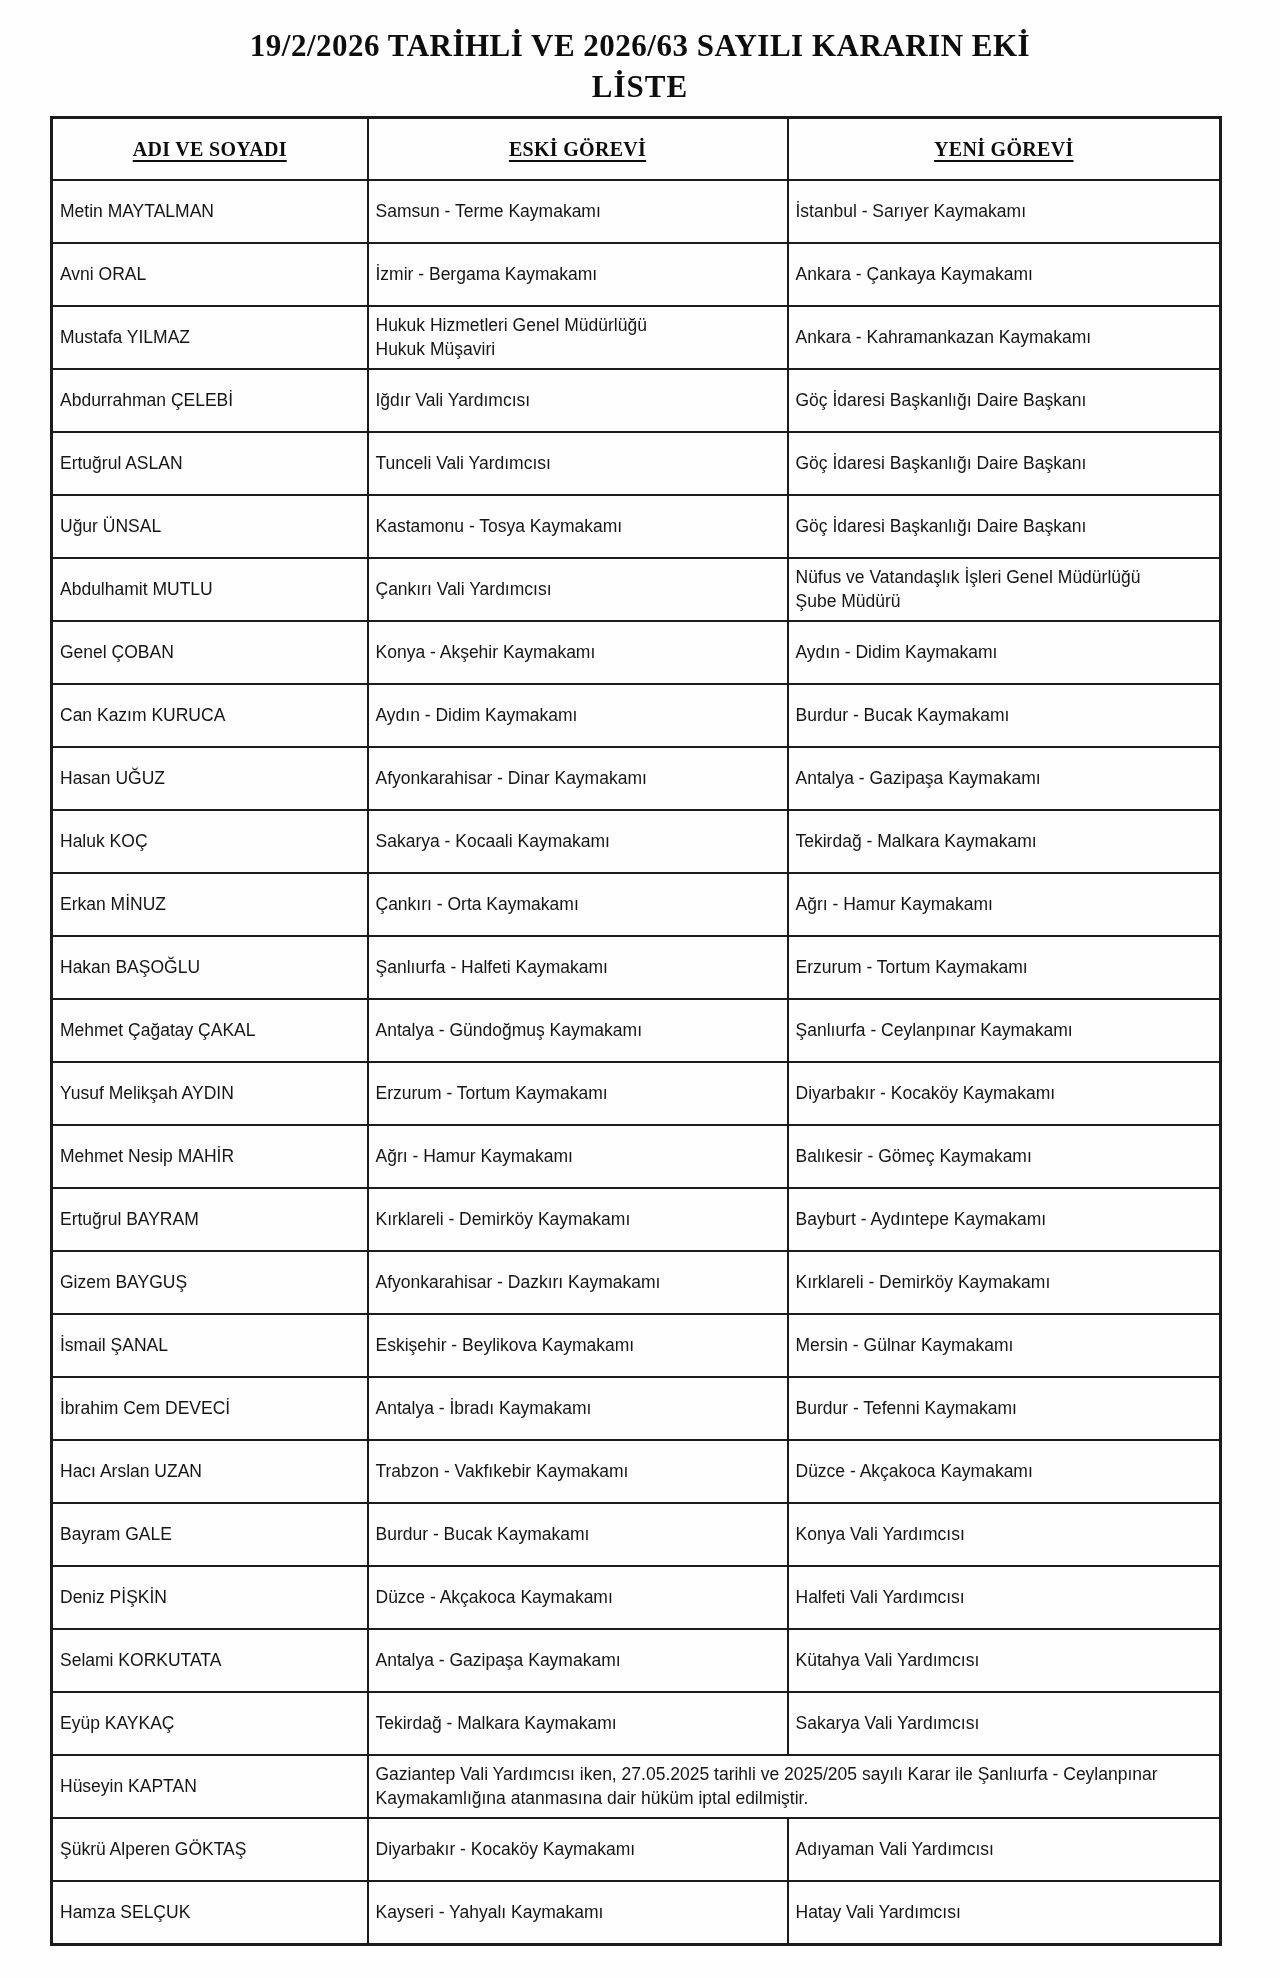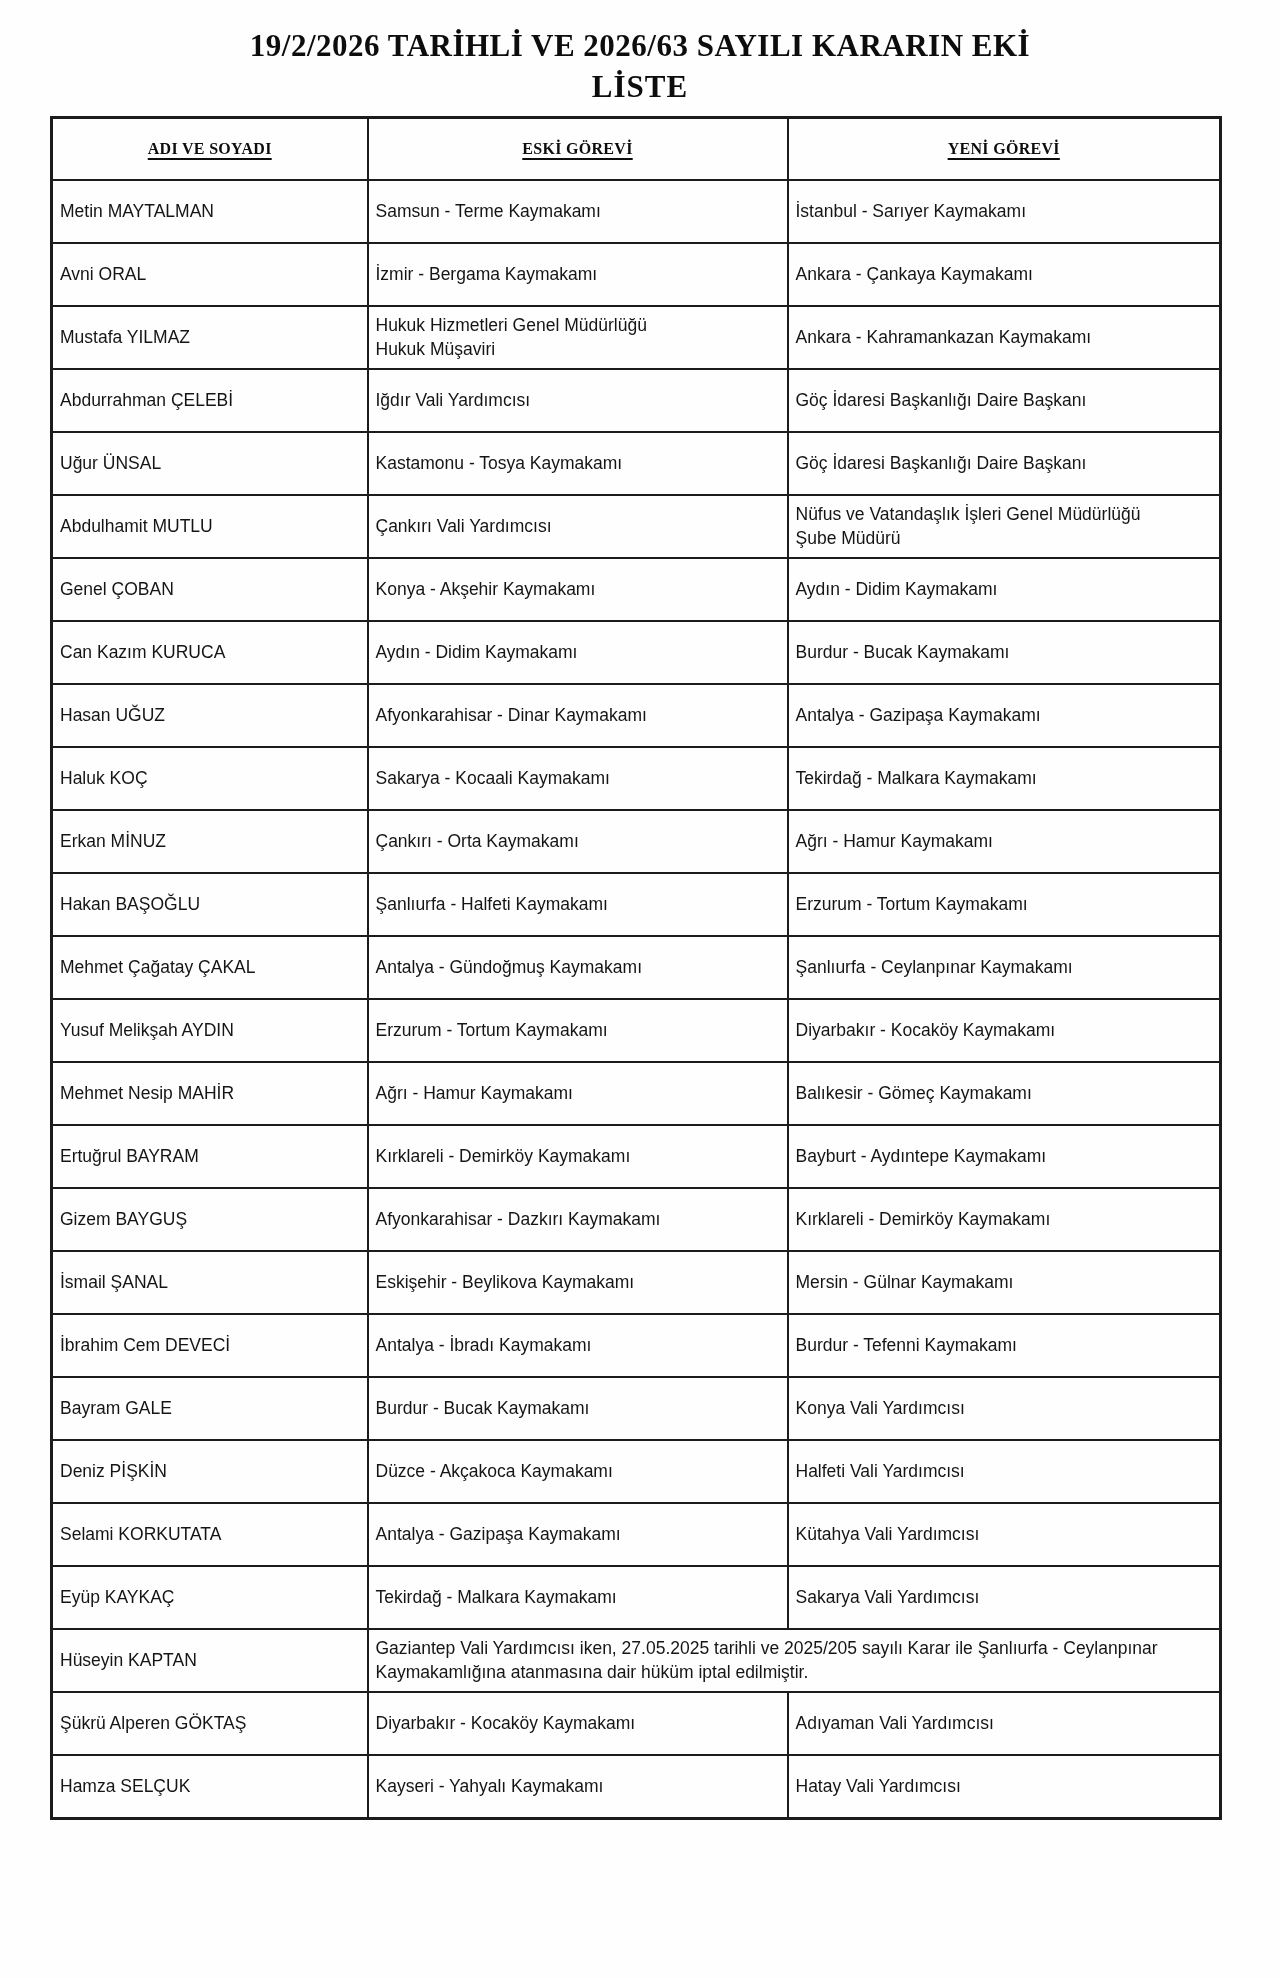--- a/index.html
+++ b/index.html
@@ -43,21 +43,21 @@
   table.list, table.list th, table.list td {
     border: 2px solid #1c1c1c;
   }
   table.list {
     border-width: 3px;
   }
   table.list th {
     height: 58px;
     font-family: "Liberation Serif", serif;
     font-weight: bold;
-    font-size: 16px;
+    font-size: 20px;
     text-align: center;
     vertical-align: middle;
     text-decoration: underline;
     text-underline-offset: 4px;
     text-decoration-thickness: 2px;
     color: #0d0d0d;
     letter-spacing: 0.3px;
   }
   table.list td {
     height: 57px;
@@ -112,20 +112,25 @@
           <td>Hukuk Hizmetleri Genel Müdürlüğü
 Hukuk Müşaviri</td>
           <td>Ankara - Kahramankazan Kaymakamı</td>
         </tr>
         <tr>
           <td>Abdurrahman ÇELEBİ</td>
           <td>Iğdır Vali Yardımcısı</td>
           <td>Göç İdaresi Başkanlığı Daire Başkanı</td>
         </tr>
         <tr>
+          <td>Ertuğrul ASLAN</td>
+          <td>Tunceli Vali Yardımcısı</td>
+          <td>Göç İdaresi Başkanlığı Daire Başkanı</td>
+        </tr>
+        <tr>
           <td>Uğur ÜNSAL</td>
           <td>Kastamonu - Tosya Kaymakamı</td>
           <td>Göç İdaresi Başkanlığı Daire Başkanı</td>
         </tr>
         <tr>
           <td>Abdulhamit MUTLU</td>
           <td>Çankırı Vali Yardımcısı</td>
           <td>Nüfus ve Vatandaşlık İşleri Genel Müdürlüğü
 Şube Müdürü</td>
         </tr>
@@ -188,20 +193,25 @@
           <td>İsmail ŞANAL</td>
           <td>Eskişehir - Beylikova Kaymakamı</td>
           <td>Mersin - Gülnar Kaymakamı</td>
         </tr>
         <tr>
           <td>İbrahim Cem DEVECİ</td>
           <td>Antalya - İbradı Kaymakamı</td>
           <td>Burdur - Tefenni Kaymakamı</td>
         </tr>
         <tr>
+          <td>Hacı Arslan UZAN</td>
+          <td>Trabzon - Vakfıkebir Kaymakamı</td>
+          <td>Düzce - Akçakoca Kaymakamı</td>
+        </tr>
+        <tr>
           <td>Bayram GALE</td>
           <td>Burdur - Bucak Kaymakamı</td>
           <td>Konya Vali Yardımcısı</td>
         </tr>
         <tr>
           <td>Deniz PİŞKİN</td>
           <td>Düzce - Akçakoca Kaymakamı</td>
           <td>Halfeti Vali Yardımcısı</td>
         </tr>
         <tr>

